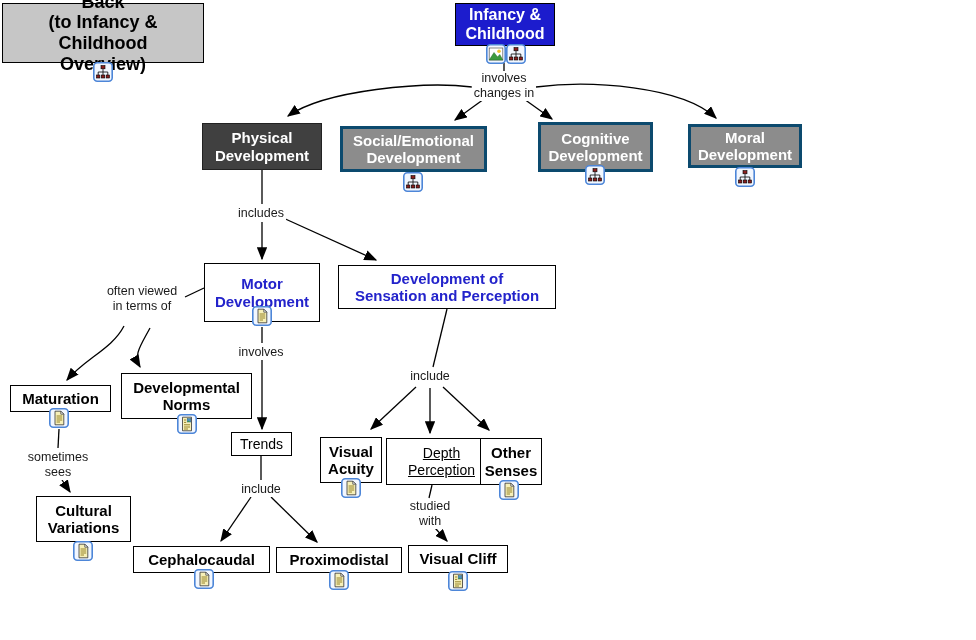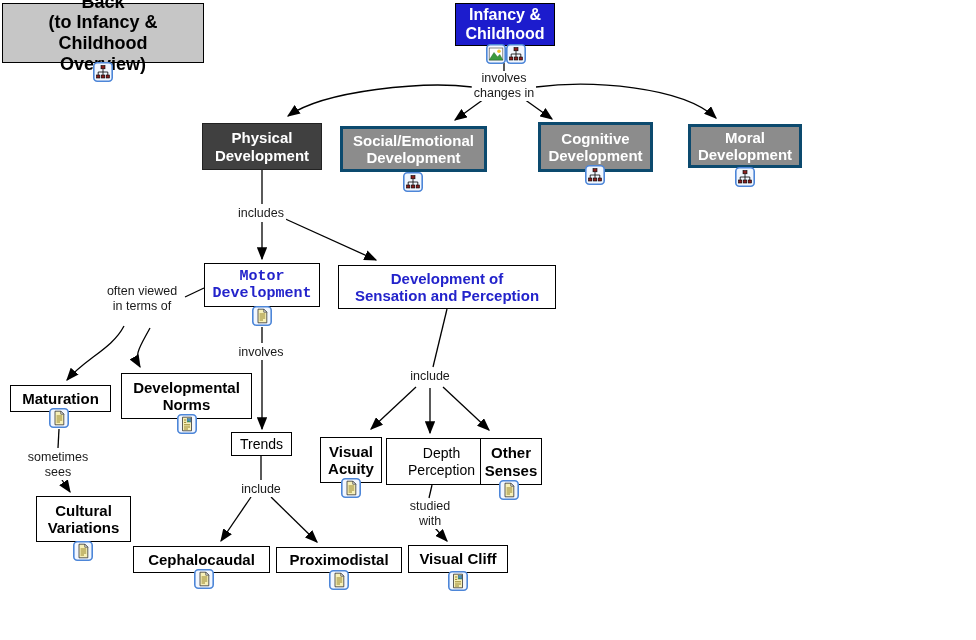--- a/index.html
+++ b/index.html
@@ -71,35 +71,35 @@
   <div class="node root" style="left:455px;top:3px;width:100px;height:43px;">Infancy &amp;
 Childhood</div>
   <div class="node dark" style="left:202px;top:123px;width:120px;height:47px;text-align:center;">Physical
 Development</div>
   <div class="node gray" style="left:340px;top:126px;width:147px;height:46px;">Social/Emotional
 Development</div>
   <div class="node gray" style="left:538px;top:122px;width:115px;height:50px;">Cognitive
 Development</div>
   <div class="node gray" style="left:688px;top:124px;width:114px;height:44px;">Moral
 Development</div>
-  <div class="node blue" style="left:204px;top:263px;width:116px;height:44px;font-family:Liberation Mono, monospace;">Motor
+  <div class="node blue" style="left:204px;top:263px;width:116px;height:59px;">Motor
 Development</div>
   <div class="node blue" style="left:338px;top:265px;width:218px;height:44px;">Development of
 Sensation and Perception</div>
   <div class="node" style="left:10px;top:385px;width:101px;height:27px;">Maturation</div>
   <div class="node" style="left:121px;top:373px;width:131px;height:46px;">Developmental
 Norms</div>
   <div class="node plain" style="left:231px;top:432px;width:61px;height:24px;">Trends</div>
   <div class="node" style="left:36px;top:496px;width:95px;height:46px;">Cultural
 Variations</div>
   <div class="node" style="left:133px;top:546px;width:137px;height:27px;">Cephalocaudal</div>
   <div class="node" style="left:320px;top:437px;width:62px;height:46px;">Visual
 Acuity</div>
   <div class="node" style="left:276px;top:547px;width:126px;height:26px;">Proximodistal</div>
-  <div class="node plain" style="left:386px;top:438px;width:111px;height:47px;">Depth
+  <div class="node plain" style="left:386px;top:438px;width:111px;height:47px;text-decoration:underline;">Depth
 Perception</div>
   <div class="node" style="left:480px;top:438px;width:62px;height:47px;">Other
 Senses</div>
   <div class="node" style="left:408px;top:545px;width:100px;height:28px;">Visual Cliff</div>
 
   <div class="lbl" style="left:504px;top:71px;">involves
 changes in</div>
   <div class="lbl" style="left:261px;top:206px;">includes</div>
   <div class="lbl" style="left:142px;top:284px;">often viewed
 in terms of</div>

